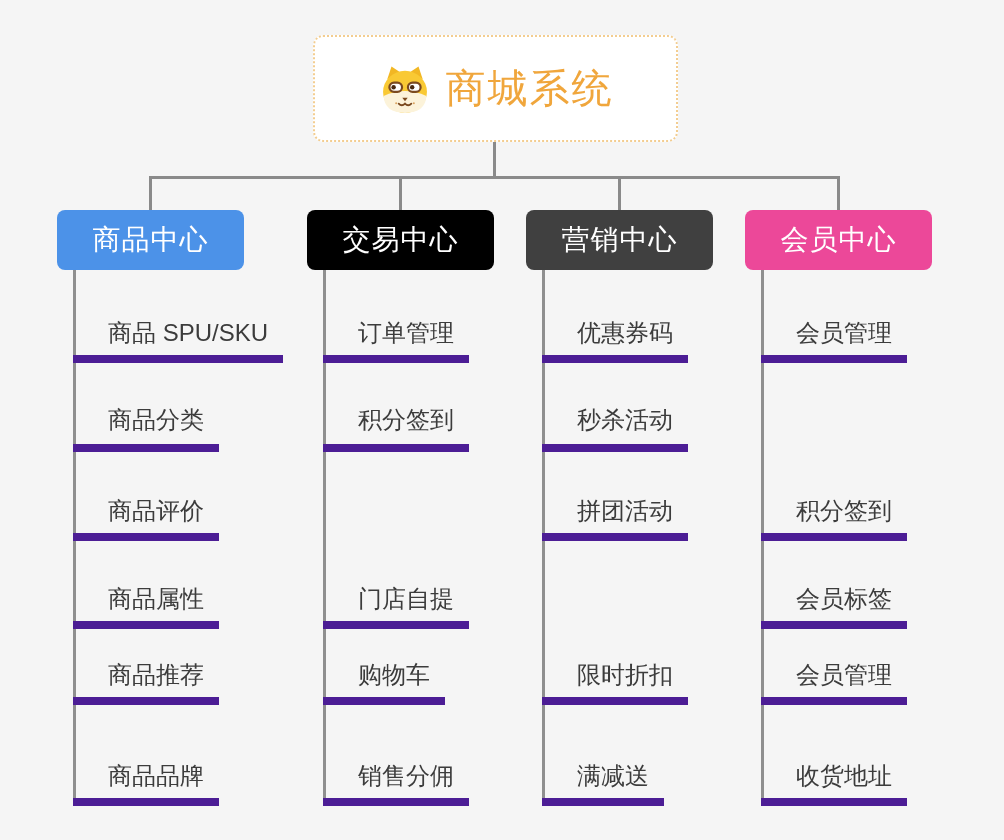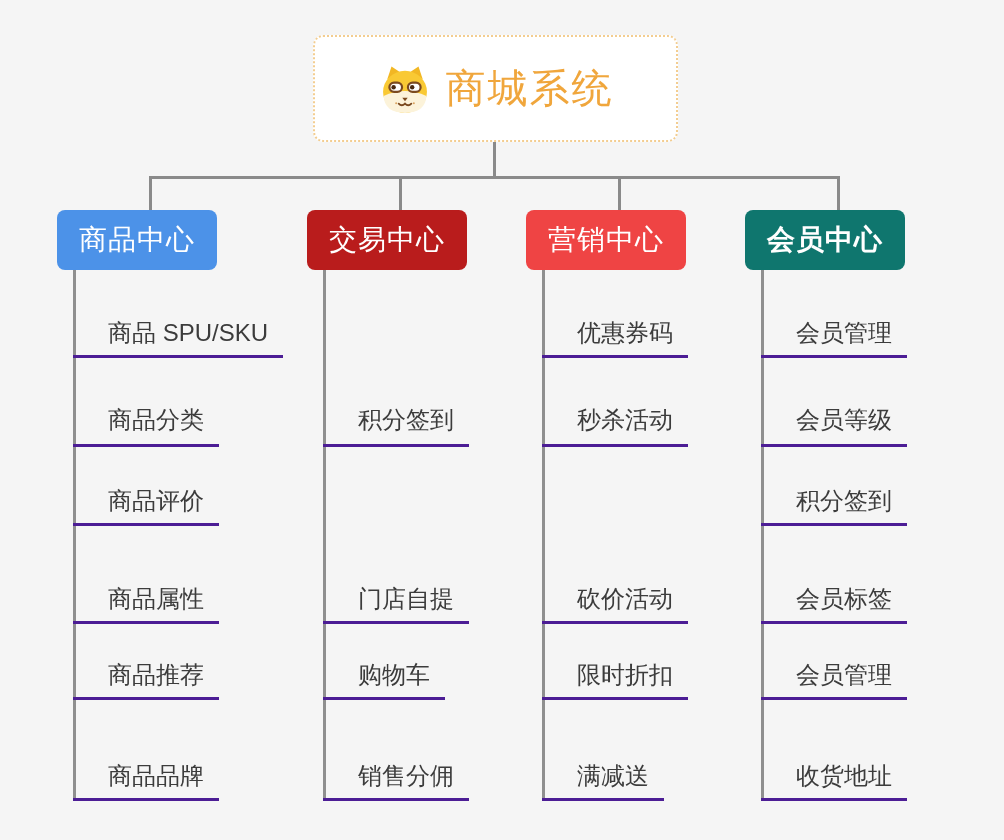--- a/index.html
+++ b/index.html
@@ -55,51 +55,51 @@
     width:187px;
     height:600px;
   }
   .branch-c1{left:57px;}
   .branch-c2{left:307px;}
   .branch-c3{left:526px;}
   .branch-c4{left:745px;}
   .branch-header{
     position:absolute;
     left:0; top:0;
-    width:160px; height:60px;
+    width:187px; height:60px;
     border-radius:8px;
     color:#ffffff;
     font-size:28px;
     line-height:60px;
     text-align:center;
     letter-spacing:1px;
     white-space:nowrap;
   }
   .vline{
     position:absolute;
     left:16px; top:60px;
     width:3px; height:531px;
     background:#8f8f8f;
   }
   .leaf{
     position:absolute;
     left:16px;
     height:30px;
     line-height:30px;
     padding:0 15px 7px 35px;
-    border-bottom:3px solid #4c1d95;
+    border-bottom:8px solid #4c1d95;
     font-size:24px;
     color:#3c3c3c;
     white-space:nowrap;
     width:-moz-fit-content;
     width:fit-content;
   }
   .leaf-r1{top:108px;}
   .leaf-r2{top:197px;font-family:Liberation Mono, monospace;}
-  .leaf-r3{top:276px;text-align:center;}
+  .leaf-r3{top:286px;text-align:center;}
   .leaf-r4{top:374px;}
   .leaf-r5{top:450px;}
   .leaf-r6{top:551px;}
 </style>
 </head>
 <body>
 
 <div class="canvas">
 
   <div class="root-node">
@@ -134,42 +134,42 @@
     <div class="vline"></div>
     <div class="leaf leaf-r1">商品 SPU/SKU</div>
     <div class="leaf leaf-r2">商品分类</div>
     <div class="leaf leaf-r3">商品评价</div>
     <div class="leaf leaf-r4">商品属性</div>
     <div class="leaf leaf-r5">商品推荐</div>
     <div class="leaf leaf-r6">商品品牌</div>
   </div>
 
   <div class="branch branch-c2">
-    <div class="branch-header" style="background: #b91c1c;">交易中心</div>
+    <div class="branch-header" style="background: #000000;">交易中心</div>
     <div class="vline"></div>
+    <div class="leaf leaf-r1">订单管理</div>
     <div class="leaf leaf-r2">积分签到</div>
     <div class="leaf leaf-r4">门店自提</div>
     <div class="leaf leaf-r5">购物车</div>
     <div class="leaf leaf-r6">销售分佣</div>
   </div>
 
   <div class="branch branch-c3">
-    <div class="branch-header" style="background: #ef4444;">营销中心</div>
+    <div class="branch-header" style="background: #404040;">营销中心</div>
     <div class="vline"></div>
     <div class="leaf leaf-r1">优惠券码</div>
     <div class="leaf leaf-r2">秒杀活动</div>
-    <div class="leaf leaf-r4">砍价活动</div>
+    <div class="leaf leaf-r3">拼团活动</div>
     <div class="leaf leaf-r5">限时折扣</div>
     <div class="leaf leaf-r6">满减送</div>
   </div>
 
   <div class="branch branch-c4">
-    <div class="branch-header" style="background: #0f766e; font-weight: bold;">会员中心</div>
+    <div class="branch-header" style="background: #ec4899;">会员中心</div>
     <div class="vline"></div>
     <div class="leaf leaf-r1">会员管理</div>
-    <div class="leaf leaf-r2">会员等级</div>
     <div class="leaf leaf-r3">积分签到</div>
     <div class="leaf leaf-r4">会员标签</div>
     <div class="leaf leaf-r5">会员管理</div>
     <div class="leaf leaf-r6">收货地址</div>
   </div>
 
 </div>
 
 </body></html>

